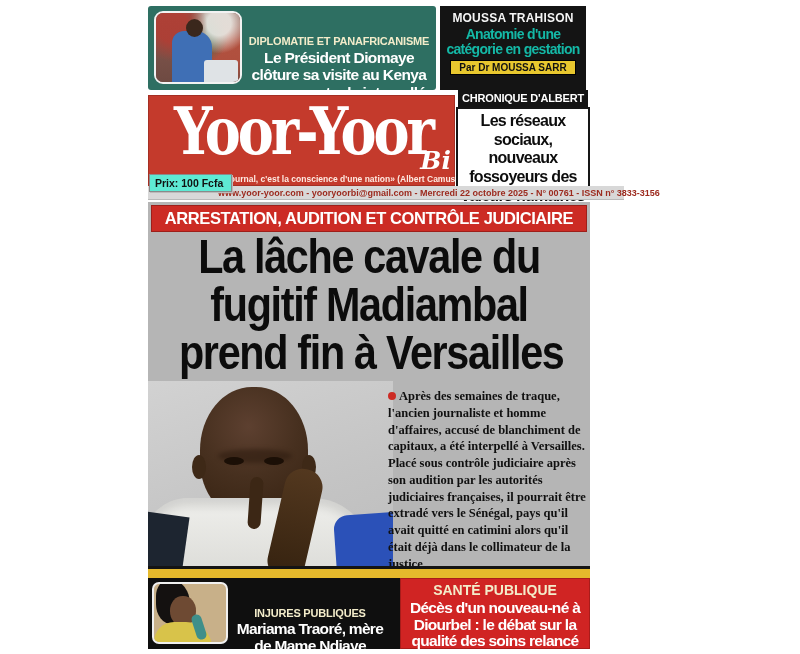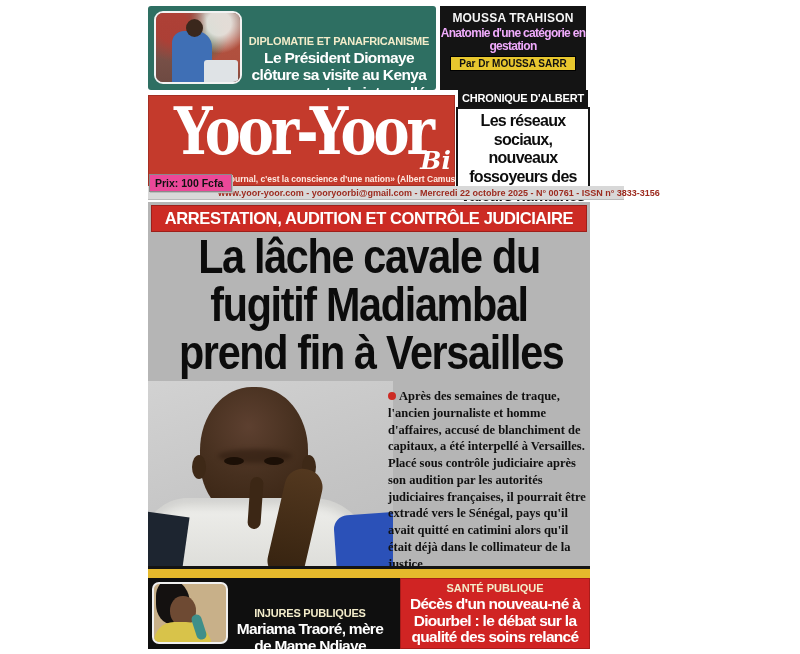--- a/index.html
+++ b/index.html
@@ -18,31 +18,31 @@
       linear-gradient(#8a5a50,#6e4a42); filter:blur(.4px); }
   .suit-man { position:absolute; left:16px; top:18px; width:40px; height:60px; background:#3f6fb5; border-radius:12px 16px 2px 2px; }
   .suit-head { position:absolute; left:30px; top:6px; width:17px; height:18px; background:#3a271c; border-radius:50%; }
   .podium { position:absolute; right:2px; bottom:0; width:34px; height:22px; background:#dfe3e6; border-radius:3px 3px 0 0; }
   .greenbox .txt { position:absolute; left:98px; top:4px; width:186px; text-align:center; }
   .kicker-cream { color:#f3ecca; font-size:11px; font-weight:bold; letter-spacing:-0.2px;margin-top:25px; }
   .greenbox .head { color:#ffffff; font-size:15.5px; font-weight:bold; line-height:1.12; letter-spacing:-0.6px; margin-top:2px; }
 
   .blackbox { left:440px; top:6px; width:146px; height:84px; background:#141414; text-align:center; padding-top:5px; }
   .blackbox .kick { color:#f5f5f5; font-size:12px; font-weight:bold; letter-spacing:0.2px; }
-  .blackbox .head { color:#f0abfc; font-size:12px; font-weight:bold; line-height:1.05; letter-spacing:-0.7px; margin-top:2px; }
+  .blackbox .head { color:#14b8a6; font-size:14px; font-weight:bold; line-height:1.05; letter-spacing:-0.7px; margin-top:2px; }
   .byline-bar { display:inline-block; margin-top:4px; background:#e8c72e; border:1px solid #000; color:#111; font-size:10px; font-weight:bold; padding:1px 8px; }
 
   
   .masthead { left:148px; top:95px; width:307px; height:91px; background:#c43a2c; border:1px solid #a52f23; }
   .mast-title { position:absolute; left:8px; top:-4px; width:292px; text-align:center; color:#ffffff;
       font-family:"DejaVu Serif", serif; font-weight:bold; font-size:54px; letter-spacing:-3px;
       transform:scaleY(1.22); transform-origin:top center; white-space:nowrap; }
   .mast-bi { position:absolute; right:3px; bottom:10px; color:#ffffff; font-family:"DejaVu Serif", serif; font-style:italic; font-weight:bold; font-size:25px; }
   .mast-tag { position:absolute; left:60px; bottom:1px; width:240px; text-align:center; color:#ffeae2; font-size:8.5px; font-weight:bold; white-space:nowrap; }
-  .price-box { left:149px; top:174px; background:#ec4899; border:1px solid #8a8a8a; padding:2px 8px 2px 5px; font-size:10.5px; font-weight:bold; color:#111; z-index:6; box-shadow:1px 1px 0 #bbb; }
+  .price-box { left:149px; top:174px; background:#5eead4; border:1px solid #8a8a8a; padding:2px 8px 2px 5px; font-size:10.5px; font-weight:bold; color:#111; z-index:6; box-shadow:1px 1px 0 #bbb; }
   .infobar { left:148px; top:186px; width:476px; height:14px; background:#d8d8d8; border-bottom:1px solid #b9b9b9; z-index:2; }
   .infobar span { position:absolute; left:70px; right:4px; top:2px; text-align:center; font-size:9px; font-weight:bold; color:#9c2a1e; white-space:nowrap; }
 
   
   .chron-head { left:458px; top:90px; width:130px; height:17px; background:#141414; color:#fff; text-align:center; font-size:11px; font-weight:bold; line-height:17px; letter-spacing:-0.2px; }
   .chron-body { left:456px; top:107px; width:134px; height:81px; background:#ffffff; border:2px solid #161616; text-align:center; padding-top:3px;
       color:#0d0d0d; font-size:16px; font-weight:bold; line-height:1.17; letter-spacing:-0.7px; }
 
   
   .main { left:148px; top:202px; width:442px; height:366px; background:#b5b5b5; }
@@ -75,21 +75,21 @@
   .injures { left:148px; top:578px; width:255px; height:71px; background:#0f0f0f; }
   .injures .photo { position:absolute; left:4px; top:4px; width:76px; height:62px; border:2px solid #f0f0f0; border-radius:7px; overflow:hidden; background:#c8b089; }
   .w-hair { position:absolute; left:2px; top:-4px; width:34px; height:44px; background:#141110; border-radius:40% 60% 50% 50%; }
   .w-face { position:absolute; left:16px; top:12px; width:26px; height:30px; background:#6e4a33; border-radius:48%; }
   .w-top { position:absolute; left:0px; bottom:-8px; width:58px; height:28px; background:#d8c34a; border-radius:20px 26px 0 0; }
   .w-mic { position:absolute; left:40px; bottom:2px; width:10px; height:26px; background:#3e8f8a; border-radius:5px; transform:rotate(-18deg); }
   .injures .txt { position:absolute; left:84px; top:4px; width:156px; text-align:center; }
   .injures .head, .sante .head { color:#ffffff; font-size:15.5px; font-weight:bold; line-height:1.07; letter-spacing:-0.7px; margin-top:2px; }
 
   .sante { left:400px; top:578px; width:190px; height:71px; background:#d02423; border:1px solid #a81c1a; text-align:center; padding-top:3px; }
-  .sante .kick { color:#f3ecca; font-size:11px; font-weight:bold; }
+  .sante .kick { color:#f3ecca; font-size:14px; font-weight:bold; }
 </style>
 </head>
 <body>
 
 <div id="page">
 
   <div class="abs greenbox">
     <div class="photo">
       <div class="crowd-bg"></div>
       <div class="suit-man"></div>

